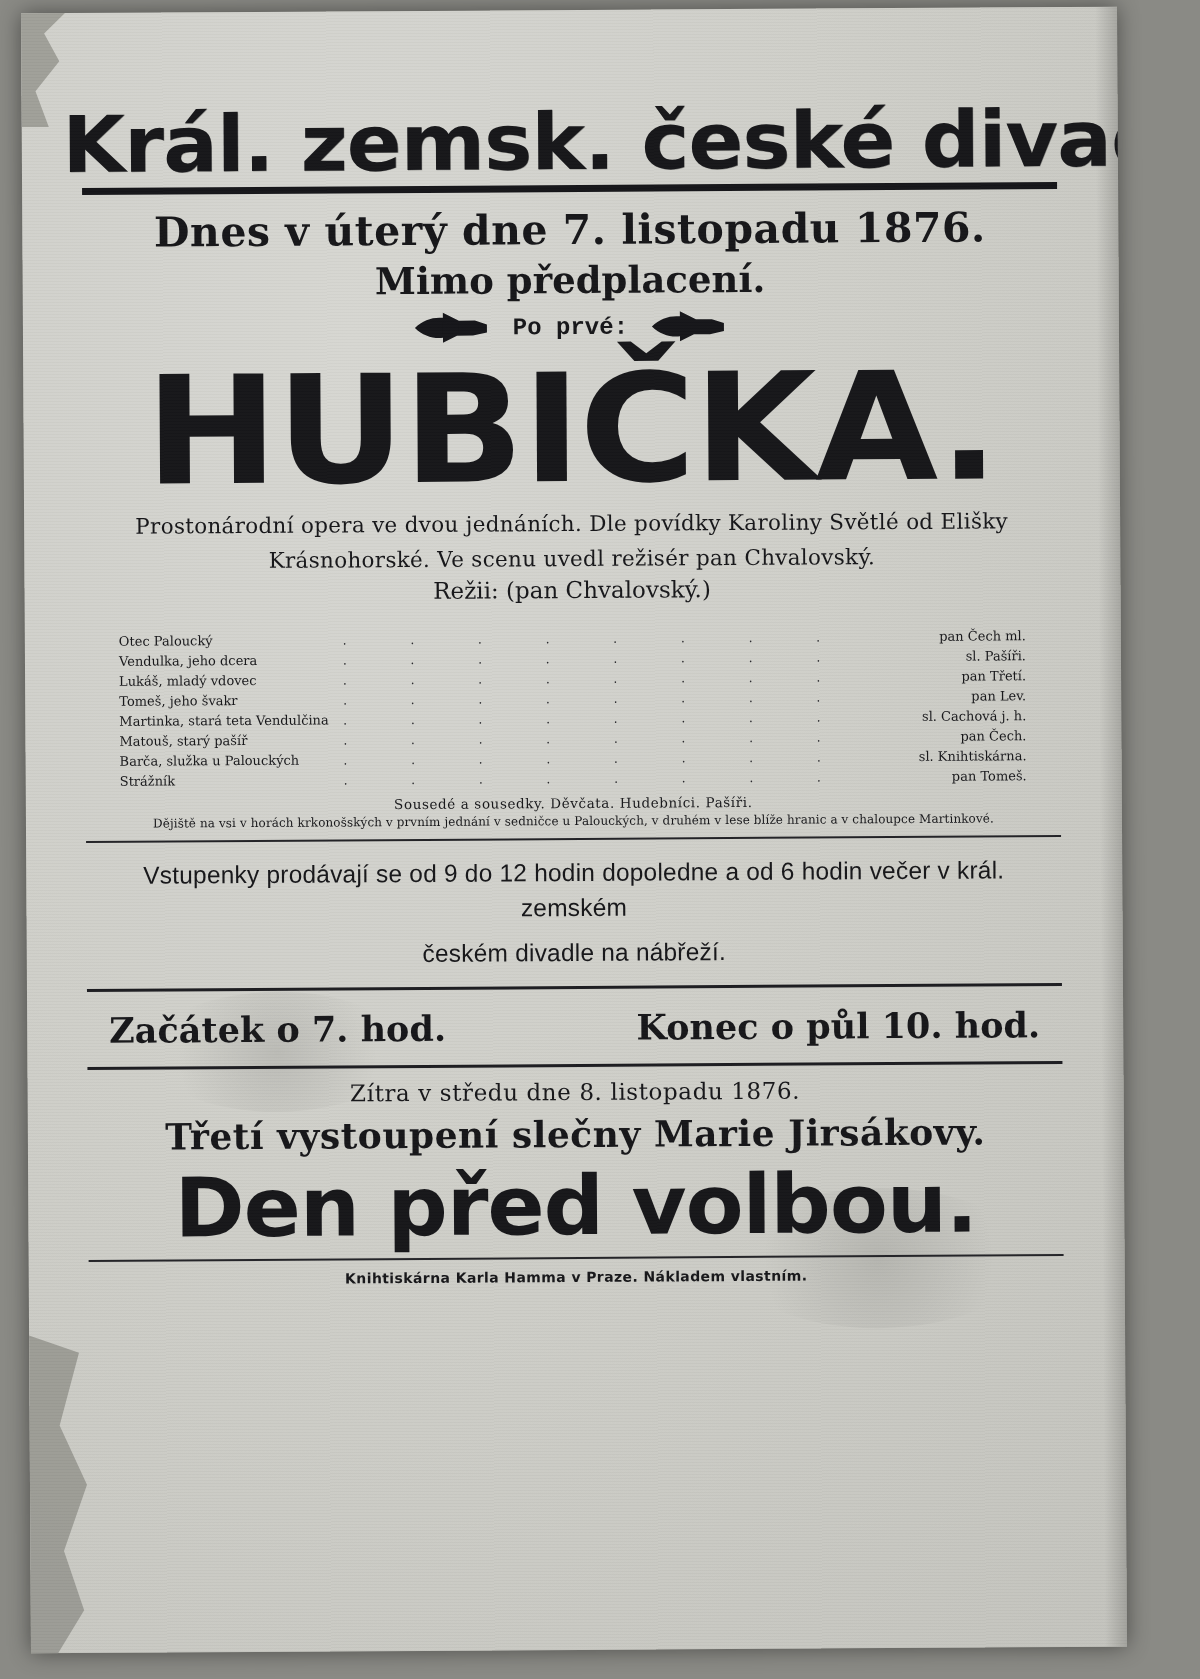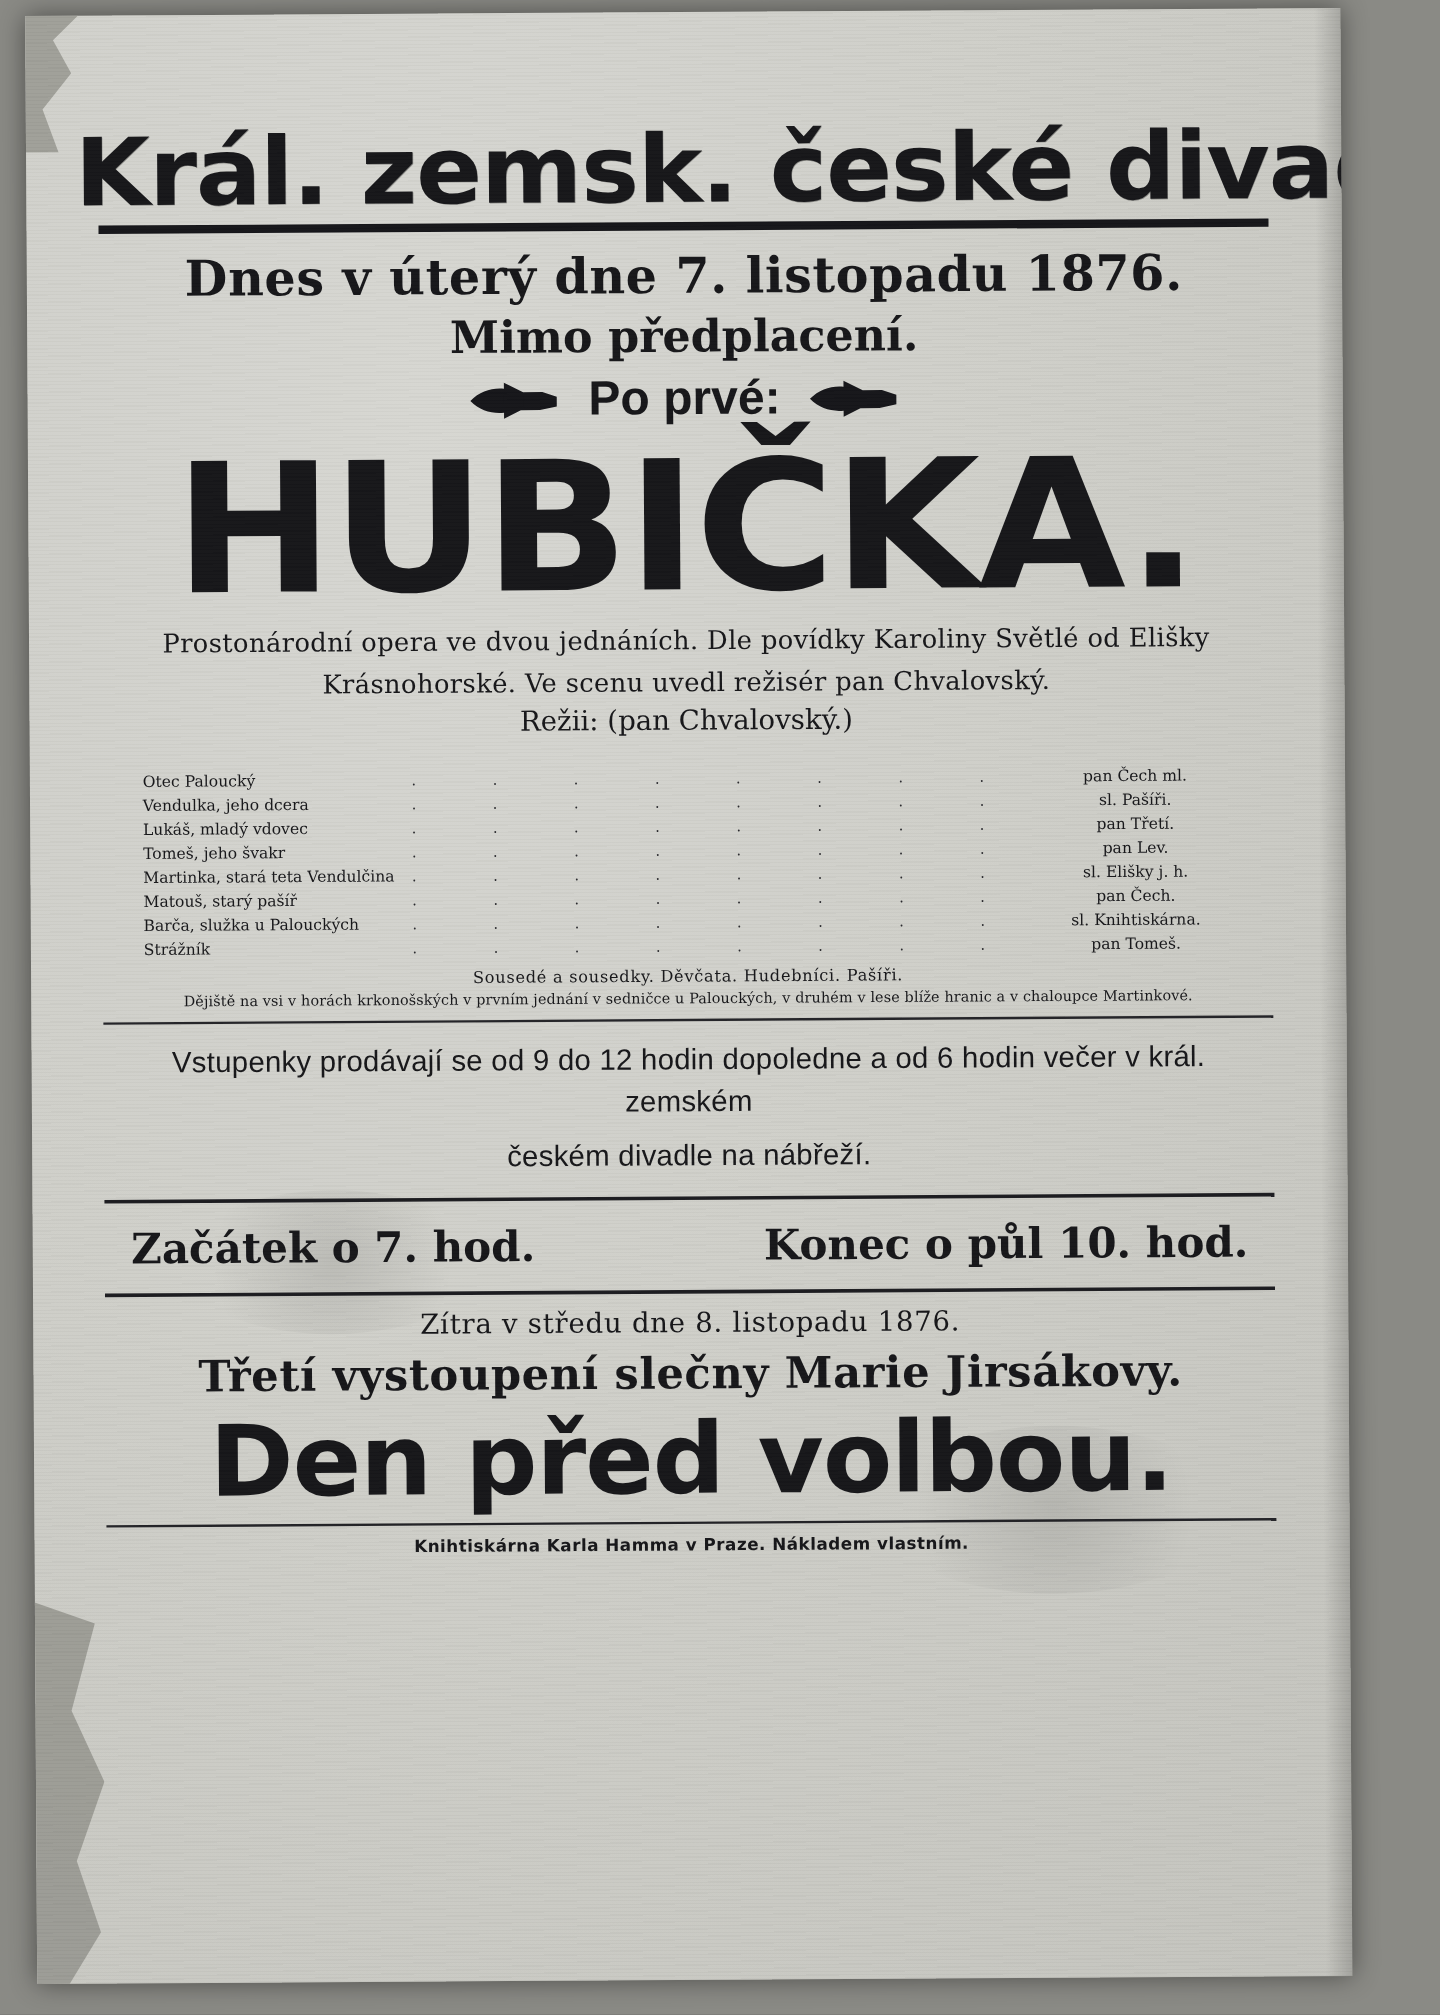--- a/index.html
+++ b/index.html
@@ -115,23 +115,23 @@
     margin-top: 4px;
   }
   .poprve-row {
     display: flex;
     align-items: center;
     justify-content: center;
     gap: 22px;
     margin-top: 8px;
   }
   .poprve {
-    font-family: Liberation Sans, sans-serif;
-    font-weight: 700;
-    font-size: 40px;
+    font-family: Liberation Mono, monospace;
+    font-weight: 700;
+    font-size: 24px;
   }
   .hand { line-height: 0; }
 
   
   .title {
     font-family: "DejaVu Sans", sans-serif;
     font-weight: 700;
     font-size: 150px;
     line-height: 1.0;
     letter-spacing: -2px;
@@ -168,21 +168,21 @@
   }
   .cast-role { width: 218px; flex: none; }
   .cast-dots {
     flex: 1 1 auto;
     overflow: hidden;
     letter-spacing: 30px;
     color: #2a2a2e;
     font-size: 12px;
     padding: 0 6px;
   }
-  .cast-actor { width: 160px; flex: none; text-align: center; }
+  .cast-actor { width: 160px; flex: none; text-align: right; }
 
   .ensemble {
     font-family: "DejaVu Serif", serif;
     font-size: 13.5px;
     margin-top: 6px;
     letter-spacing: .6px;
   }
   .place {
     font-family: "DejaVu Serif", serif;
     font-size: 12px;
@@ -304,21 +304,21 @@
           <span class="cast-actor">pan Třetí.</span>
         </div>
         <div class="cast-row">
           <span class="cast-role">Tomeš, jeho švakr</span>
           <span class="cast-dots">. . . . . . . . . . . . .</span>
           <span class="cast-actor">pan Lev.</span>
         </div>
         <div class="cast-row">
           <span class="cast-role">Martinka, stará teta Vendulčina</span>
           <span class="cast-dots">. . . . . . . . . . . .</span>
-          <span class="cast-actor">sl. Elišky j. h.</span>
+          <span class="cast-actor">sl. Cachová j. h.</span>
         </div>
         <div class="cast-row">
           <span class="cast-role">Matouš, starý pašíř</span>
           <span class="cast-dots">. . . . . . . . . . . . .</span>
           <span class="cast-actor">pan Čech.</span>
         </div>
         <div class="cast-row">
           <span class="cast-role">Barča, služka u Palouckých</span>
           <span class="cast-dots">. . . . . . . . . . . . .</span>
           <span class="cast-actor">sl. Knihtiskárna.</span>

